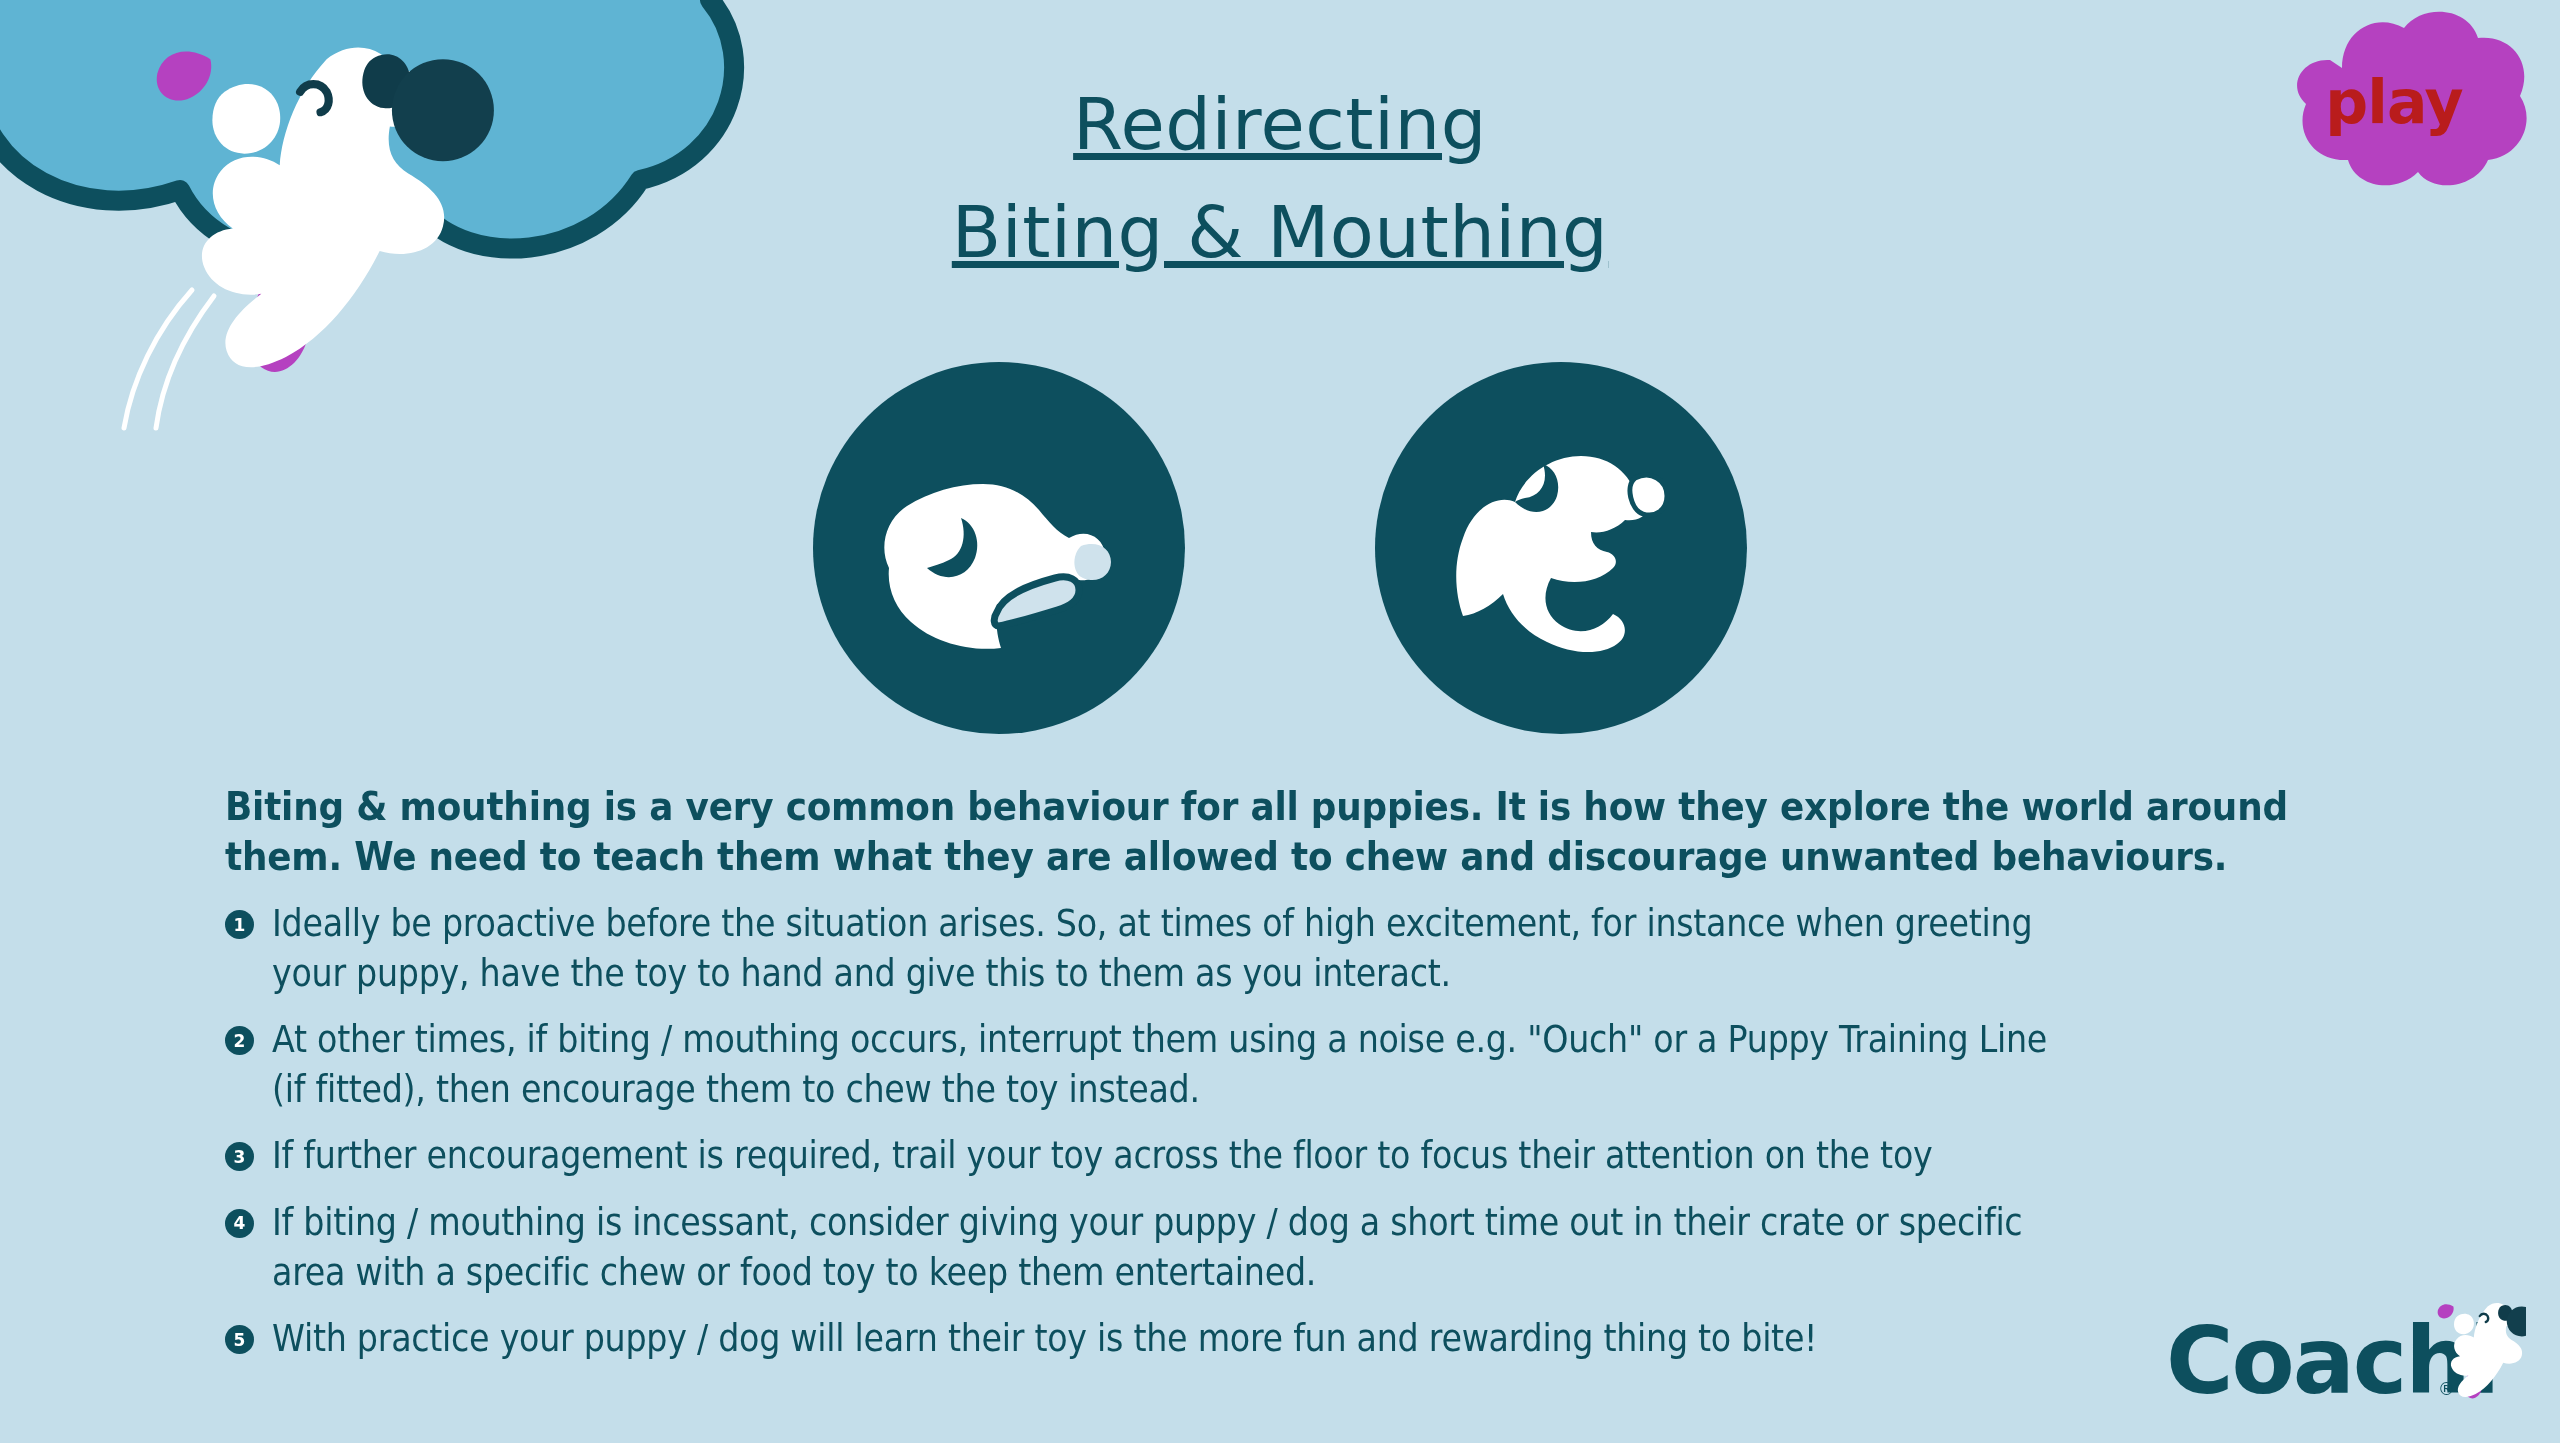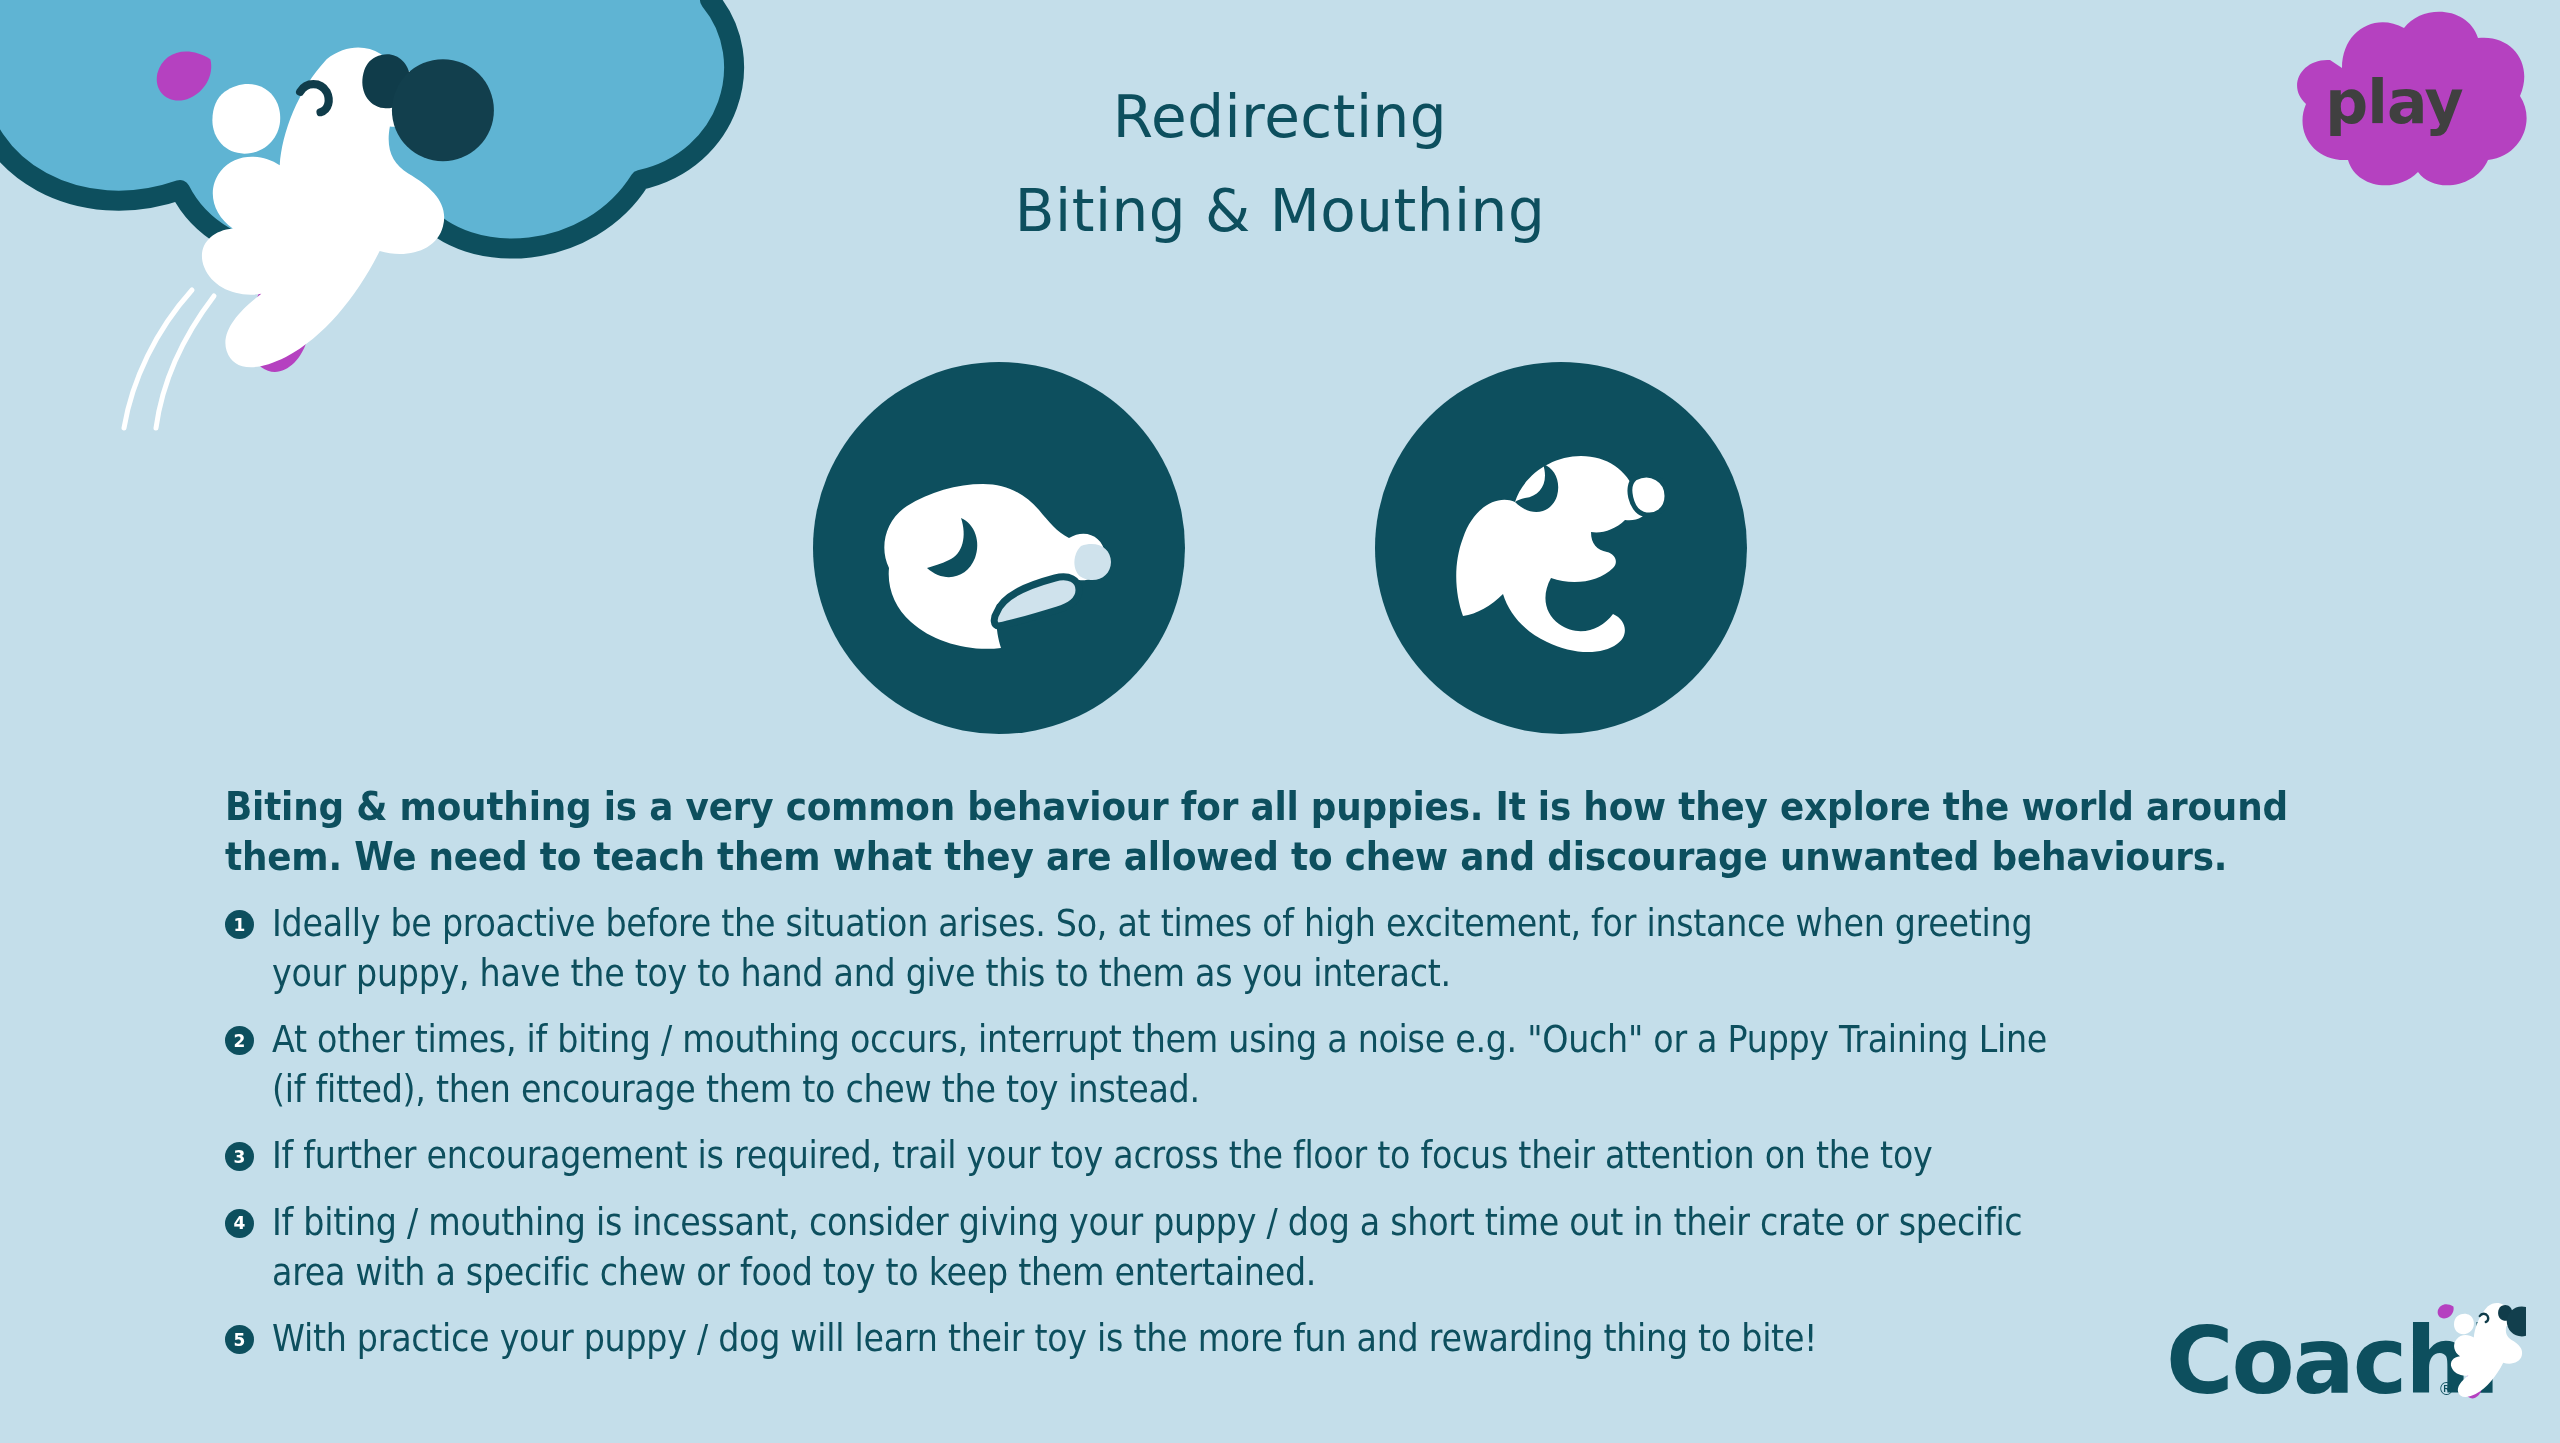--- a/index.html
+++ b/index.html
@@ -33,43 +33,44 @@
     width: 260px;
     height: 190px;
   }
   #play-badge .play-word {
     position: absolute;
     left: 0;
     right: 16px;
     top: 50%;
     transform: translateY(-52%);
     text-align: center;
-    color: #404040;
+    color: #b91c1c;
     font-size: 60px;
     font-weight: bold;
     letter-spacing: -1px;
     font-family: "DejaVu Sans", sans-serif;
   }
 
   
   #title-block {
     position: absolute;
     left: 0;
     right: 0;
     top: 88px;
     text-align: center;
     color: #0d4f5e;
   }
   #title-block .line {
     font-family: "DejaVu Sans", sans-serif;
-    font-size: 58px;
+    font-size: 72px;
     line-height: 1.0;
     font-weight: 400;
     letter-spacing: 0.5px;
     white-space: nowrap;
+    text-decoration: underline;
   }
   #title-block .line + .line { margin-top: 36px; }
 
   
   #icon-row {
     position: absolute;
     top: 362px;
     left: 0;
     right: 0;
     display: flex;

